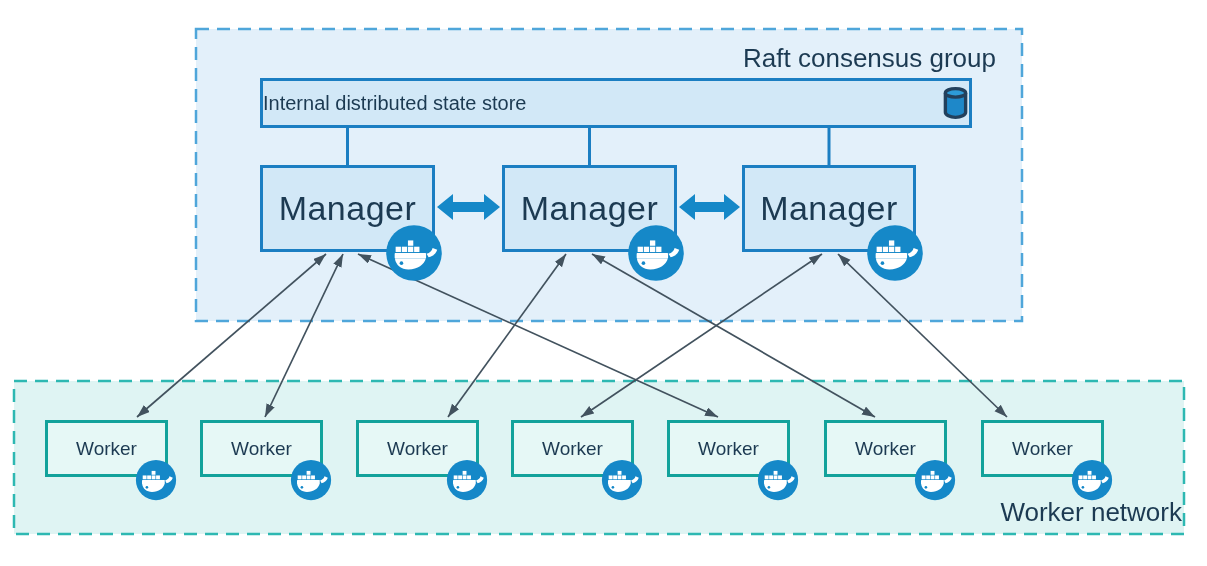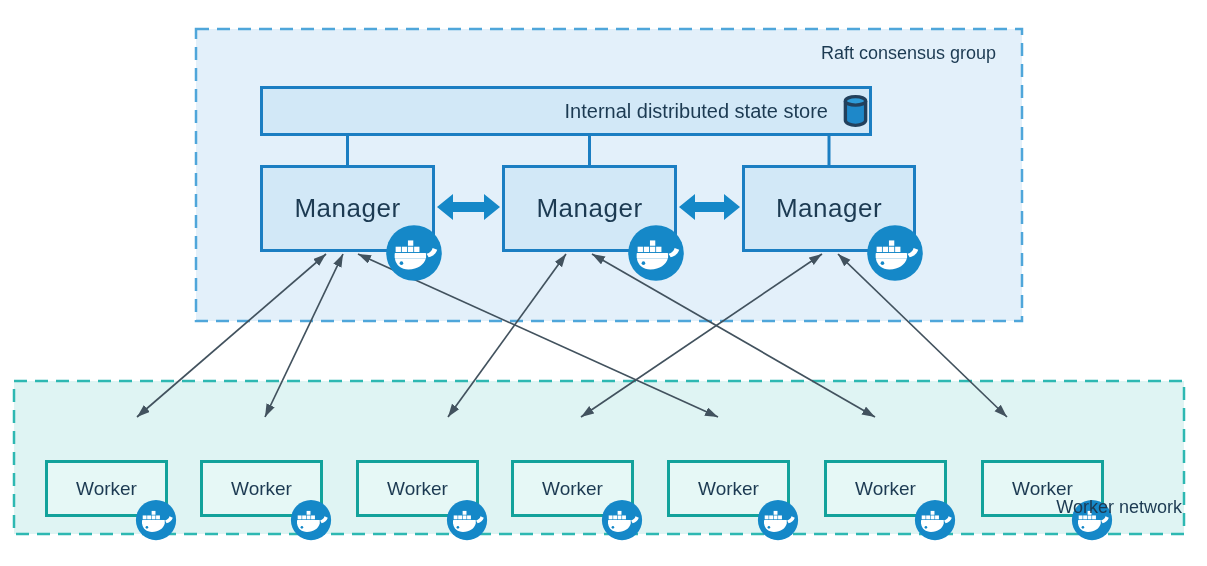--- a/index.html
+++ b/index.html
@@ -6,34 +6,34 @@
   .canvas {
     position:relative; width:1207px; height:566px; background:#ffffff;
     font-family:"Liberation Sans", sans-serif; overflow:hidden;
   }
   #diagram-svg { position:absolute; left:0; top:0; width:1207px; height:566px; }
   .node {
     position:absolute; box-sizing:border-box; border:3px solid;
     display:flex; align-items:center; justify-content:center;
   }
   .manager { background:var(--box-fill); border-color:var(--box-border); }
-  .worker  { background:var(--worker-fill); border-color:var(--worker-border);margin-top:40px; }
-  .manager .node-label { font-size:26px; color:var(--text-dark); letter-spacing:0.5px; }
+  .worker  { background:var(--worker-fill); border-color:var(--worker-border); }
+  .manager .node-label { font-size:34px; color:var(--text-dark); letter-spacing:0.5px; }
   .worker  .node-label { font-size:19px; color:var(--text-dark); }
   .docker-badge { position:absolute; pointer-events:none; }
   .docker-circle { fill:var(--docker-blue); }
   .whale-white { fill:#ffffff; }
   .whale-hole { fill:var(--docker-blue); }
   .store-box {
-    position:absolute; left:260px; top:78px; width:612px; height:50px;
+    position:absolute; left:260px; top:78px; width:712px; height:50px;
     box-sizing:border-box; border:3px solid var(--box-border); background:var(--box-fill);
-    display:flex; align-items:center; justify-content:flex-end; gap:14px;margin-top:8px;
+    display:flex; align-items:center; justify-content:space-between; gap:14px;
   }
   .store-label { font-size:20px; color:var(--text-dark); }
-  .group-label { position:absolute; font-size:18px; color:var(--text-dark); text-align:right; }
+  .group-label { position:absolute; font-size:26px; color:var(--text-dark); text-align:right; }
   .raft-label   { left:700px; top:43px;  width:296px; }
   .gossip-label { left:980px; top:497px; width:202px; }
   .watermark {
     position:absolute; left:990px; top:538px; width:202px; text-align:right;
     font-size:15px; color:var(--watermark-gray);
   }
 </style>
 </head>
 <body>
 

